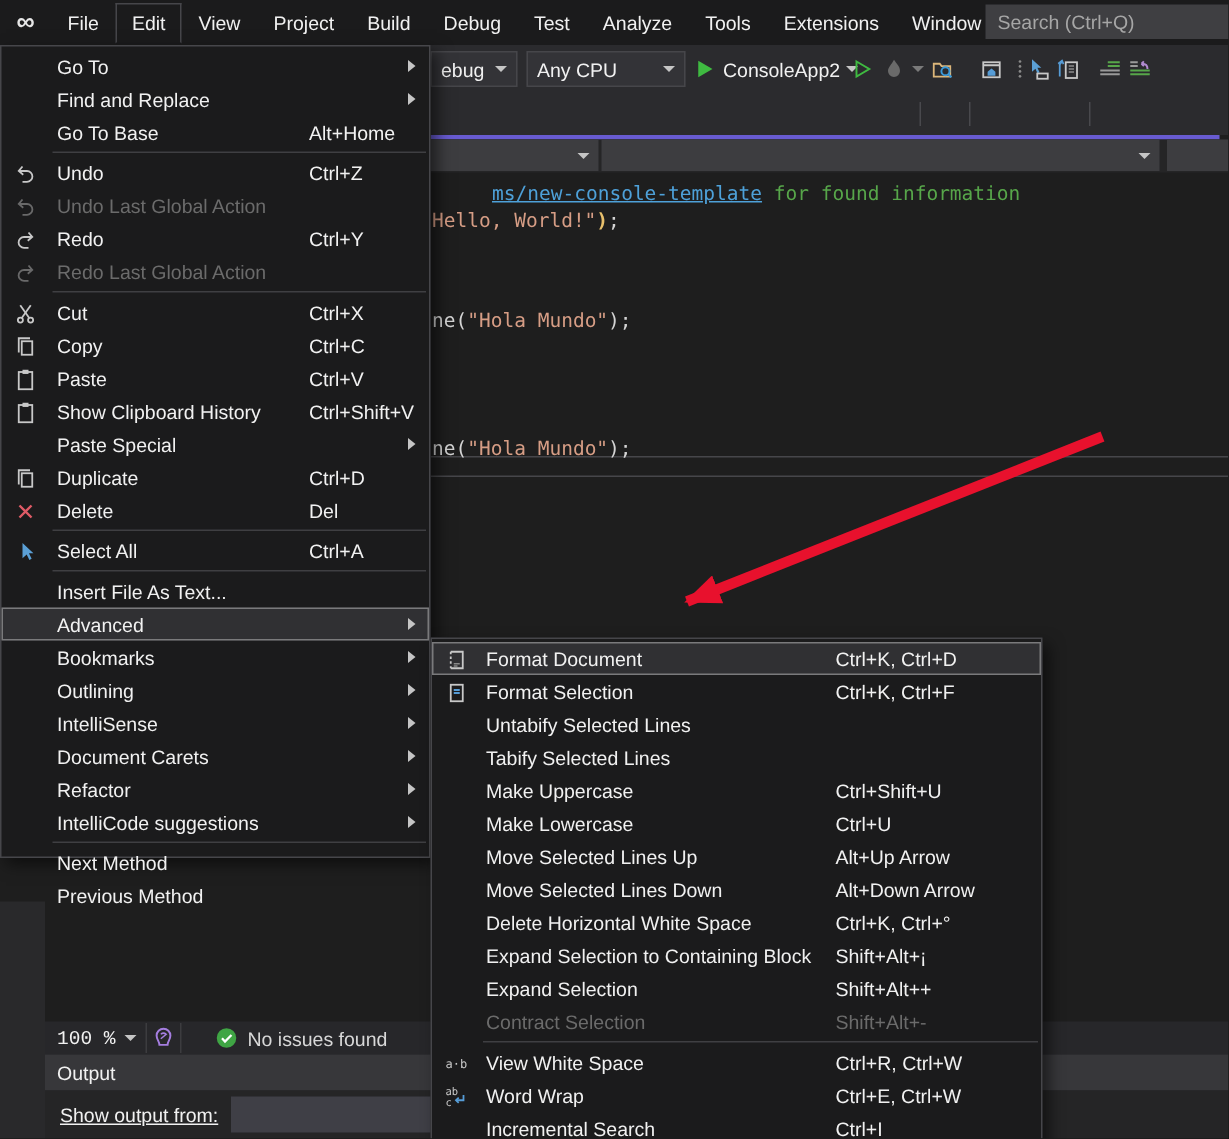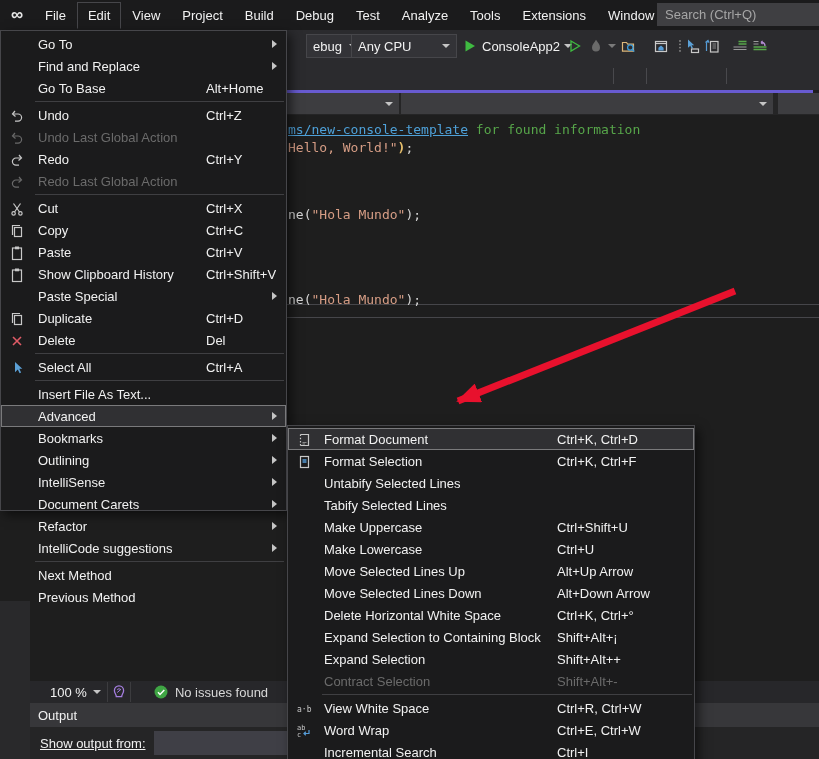--- a/index.html
+++ b/index.html
@@ -29,42 +29,42 @@
   .ticon{width:16px;height:16px;display:inline-block;}
   .ticon svg{width:16px;height:16px;display:block;}
 
   
   #purple-line{left:287px;top:90px;width:526px;height:3px;background:#685bd1;z-index:1;}
   #navbar{left:287px;top:93px;width:532px;height:22px;background:#252526;z-index:1;}
   .nav-combo{position:absolute;top:0;height:21px;background:#3d3d40;display:flex;align-items:center;}
   .nav-combo .caret{margin-left:auto;margin-right:6px;}
   #editor{left:287px;top:115px;width:532px;height:566px;background:#1e1e1e;overflow:hidden;z-index:0;}
   .code-line{position:absolute;left:1px;white-space:pre;font-family:"DejaVu Sans Mono",monospace;font-size:13px;}
-  .tok-link{color:#4ea1d9;text-decoration:underline;}
+  .tok-link{color:#4ea1d9;text-decoration:underline;padding-left:40px;}
   .tok-comment{color:#57a64a;}
   .tok-string{color:#d69d85;}
   .tok-plain{color:#d4d4d4;}
   .tok-gold{color:#e8c06c;font-weight:bold;}
   .split-line{position:absolute;left:0;width:532px;height:1px;background:#46464a;}
 
   
   #left-gutter{left:0;top:601px;width:30px;height:158px;background:#29292b;z-index:2;}
   #health-row{left:30px;top:681px;width:789px;height:22px;background:#27272a;display:flex;align-items:center;z-index:2;}
   #output-header{left:30px;top:703px;width:789px;height:24px;background:#37373a;display:flex;align-items:center;z-index:2;}
   #output-toolbar{left:30px;top:727px;width:789px;height:32px;background:#252526;display:flex;align-items:center;z-index:2;}
-  #zoom-select{margin-left:20px;display:flex;align-items:center;gap:6px;}
+  #zoom-select{margin-left:8px;display:flex;align-items:center;gap:6px;font-family:Liberation Mono, monospace;}
   #intellicode-box{width:22px;height:20px;border-left:1px solid #3c3c3f;border-right:1px solid #3c3c3f;
                    display:flex;align-items:center;justify-content:center;margin-left:6px;}
   #issues{display:flex;align-items:center;gap:6px;margin-left:22px;color:#d8d8d8;}
   #output-from-combo{width:345px;height:24px;background:#3f3f46;margin-left:8px;}
 
   
   .menu-panel{position:absolute;background:#1b1b1c;border:1px solid #46464a;box-sizing:border-box;
               box-shadow:4px 4px 10px rgba(0,0,0,.55);padding-top:2px;}
-  #edit-menu{left:0;top:30px;width:287px;height:481px;z-index:10;}
+  #edit-menu{left:0;top:30px;width:287px;height:542px;z-index:10;}
   #advanced-submenu{left:287px;top:397px;width:408px;height:362px;z-index:11;margin-top:28px;}
   .menu-row{position:relative;height:22px;display:flex;align-items:center;border:1px solid transparent;box-sizing:border-box;}
   .menu-row.hl{background:#303033;border:1px solid #7a7a7c;}
   .menu-row .mi-icon{position:absolute;left:7px;top:3px;width:16px;height:16px;}
   .menu-row .mi-icon svg{width:16px;height:16px;display:block;}
   .mi-label{position:absolute;left:36px;white-space:nowrap;}
   #advanced-submenu .mi-label{left:35px;}
   .mi-shortcut{position:absolute;left:204px;white-space:nowrap;}
   #advanced-submenu .mi-shortcut{left:268px;}
   .mi-arrow{position:absolute;right:8px;width:0;height:0;border-top:4px solid transparent;
@@ -93,21 +93,21 @@
       <div class="mb-item">Test</div>
       <div class="mb-item">Analyze</div>
       <div class="mb-item">Tools</div>
       <div class="mb-item">Extensions</div>
       <div class="mb-item">Window</div>
       <div class="mb-item">Help</div>
       <input id="search-box" placeholder="Search (Ctrl+Q)" style="">
   </div>
 
   <div id="toolbar" class="abs">
-    <div class="combo" style="left:287px;top:4px;width:58px;margin-left:19px;">
+    <div class="combo" style="left:287px;top:4px;width:58px;">
       <span>ebug</span>
         <span class="caret"></span>
     </div>
     <div class="combo" style="left:351px;top:4px;width:106px;">
       <span>Any CPU</span>
         <span class="caret"></span>
     </div>
     <div class="tbtn" style="left:462px;top:4px;">
       <span class="ticon" id="ic-play-solid">
           <svg viewBox="0 0 16 16">

